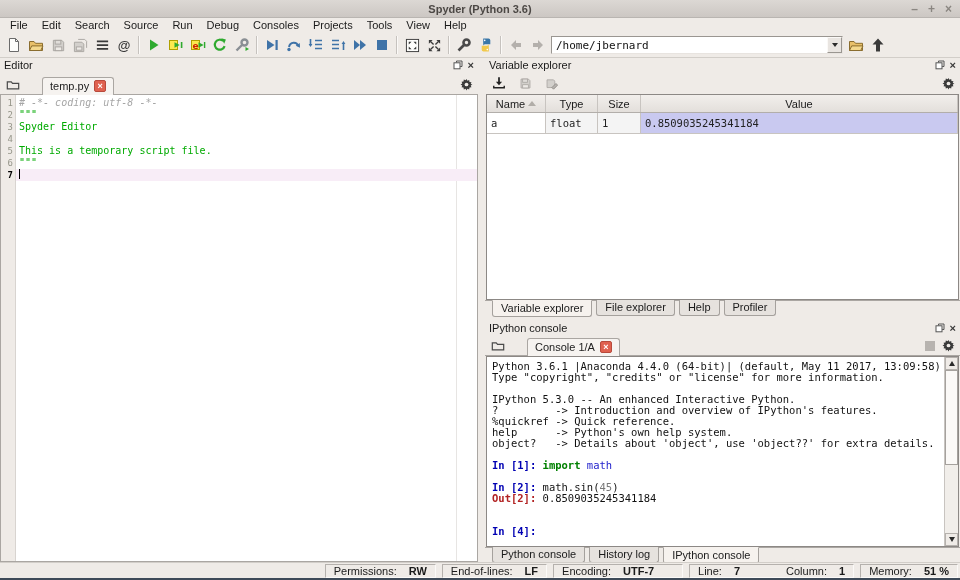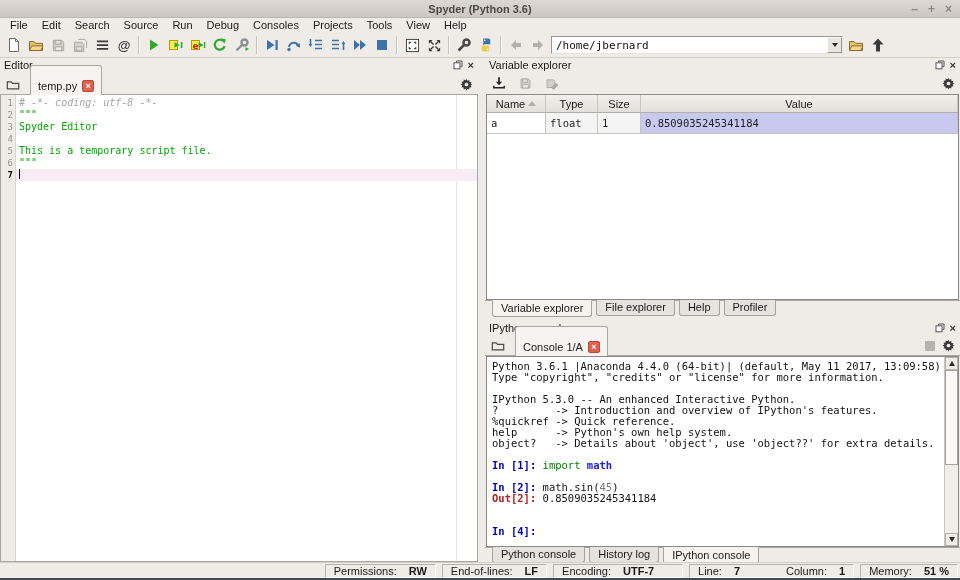--- a/index.html
+++ b/index.html
@@ -36,21 +36,21 @@
   
   .pane{display:flex;flex-direction:column;min-width:0}
   .pane-left{width:478px}
   .pane-rightcol{flex:1;display:flex;flex-direction:column;min-width:0}
   .pane-header{height:14px;display:flex;align-items:center;padding:0 4px;color:#1a1a1a}
   .pane-header .ph-icons{margin-left:auto;display:flex;gap:5px;align-items:center}
   .xglyph{font-size:11px;line-height:10px;color:#3a3a3a;font-weight:bold}
 
   .tabbar{display:flex;align-items:flex-end;padding-left:4px;background:#efebe7;border-bottom:1px solid #aaa6a2;height:23px}
   .tab{display:flex;align-items:center;gap:5px;background:#f6f3f0;border:1px solid #aaa6a2;border-bottom:none;
-    border-radius:3px 3px 0 0;padding:14px 7px 3px;margin-left:8px;position:relative;top:1px}
+    border-radius:3px 3px 0 0;padding:2px 7px 3px;margin-left:20px;position:relative;top:1px}
   .tab-close{width:12px;height:12px;background:#e0614f;border:1px solid #b84a3c;border-radius:2px;color:#fff;
     font-size:9px;font-weight:bold;line-height:10px;text-align:center}
   .tab-right{margin-left:auto;display:flex;align-items:center;gap:7px;padding:0 5px 3px 0}
   .stop-sq{width:10px;height:10px;background:#b7b3af}
 
   
   .editor-body{flex:1;background:#fff;border:1px solid #aaa6a2;border-top:none;position:relative;overflow:hidden;
     font-family:"DejaVu Sans Mono",monospace;font-size:10px}
   .gutter-bg{position:absolute;left:0;top:0;bottom:0;width:15px;background:#efebe7;border-right:1px solid #d8d4d0}
   .edge-line{position:absolute;left:455px;top:0;bottom:0;width:1px;background:#e7e5e3}
@@ -93,22 +93,22 @@
 
   
   .console-pane{flex:1;display:flex;flex-direction:column;min-height:0}
   .console-pane .pane-header{height:15px}
   .console-wrap{flex:1;display:flex;margin:0 1px;border:1px solid #8c8885;background:#fff;min-height:0}
   #console-lines{flex:1;padding:4px 0 0 5px;font-family:"DejaVu Sans Mono",monospace;font-size:10.5px;overflow:hidden}
   .co-line{height:11px;line-height:11px;white-space:pre}
   .c-plain{color:#111}
   .c-in{color:#0000b3;font-weight:bold}
   .c-out{color:#b22222;font-weight:bold}
-  .c-kw{color:#008000;font-weight:normal}
-  .c-mod{color:#2222cc;font-weight:bold}
+  .c-kw{color:#008000;font-weight:bold}
+  .c-mod{color:#2222cc;font-weight:normal}
   .c-num{color:#777}
 
   .vscroll{width:14px;flex:none;background:#f1eeea;border-left:1px solid #c8c4c0;position:relative}
   .sc-arrow{position:absolute;left:0;width:13px;height:13px;background:#efebe7;border:1px solid #b5b1ad;
     display:flex;align-items:center;justify-content:center}
   .sc-up{top:0}.sc-down{bottom:0}
   .tri-up{width:0;height:0;border-left:3px solid transparent;border-right:3px solid transparent;border-bottom:5px solid #2a2a2a}
   .tri-down{width:0;height:0;border-left:3px solid transparent;border-right:3px solid transparent;border-top:5px solid #2a2a2a}
   .sc-thumb{position:absolute;left:0;top:13px;width:13px;height:95px;background:#fbf9f7;border:1px solid #a5a19d}
 

